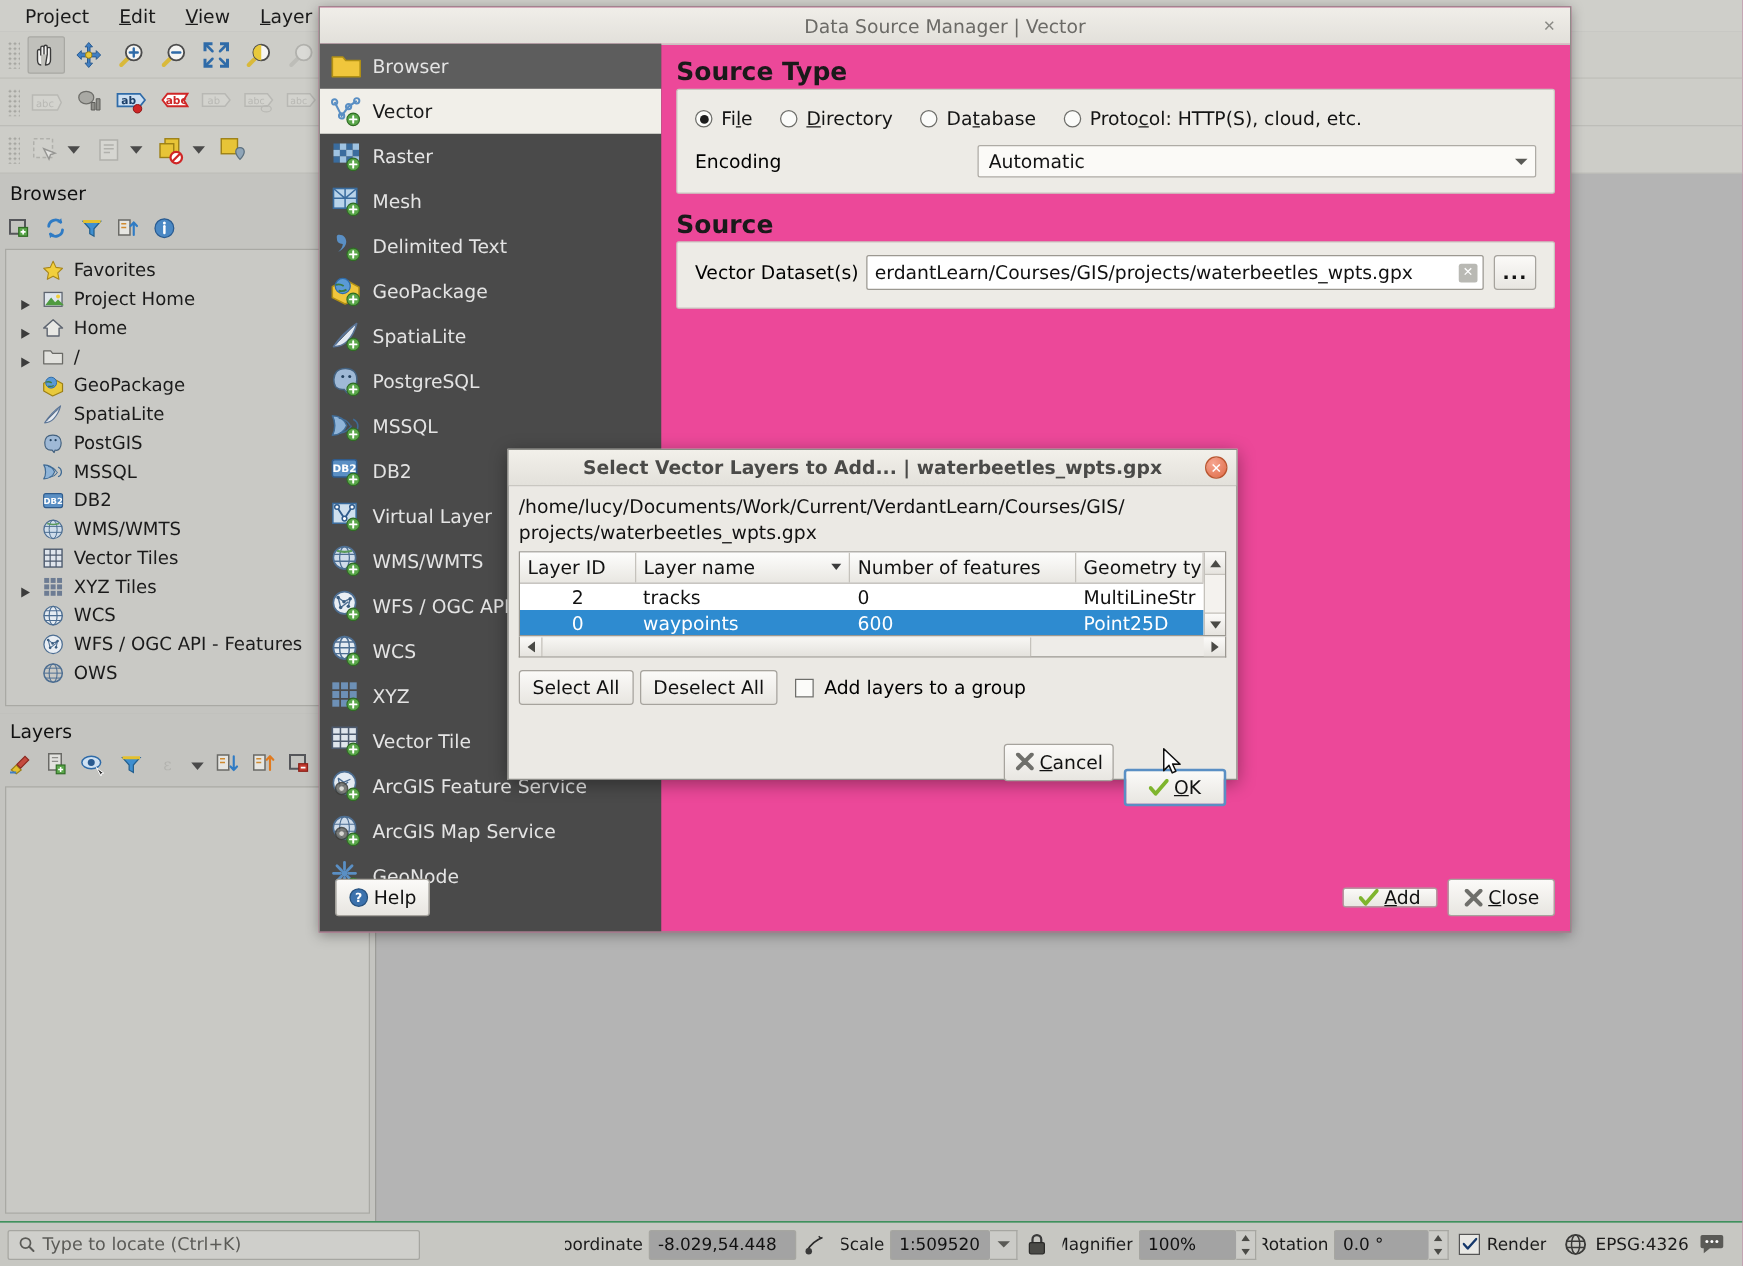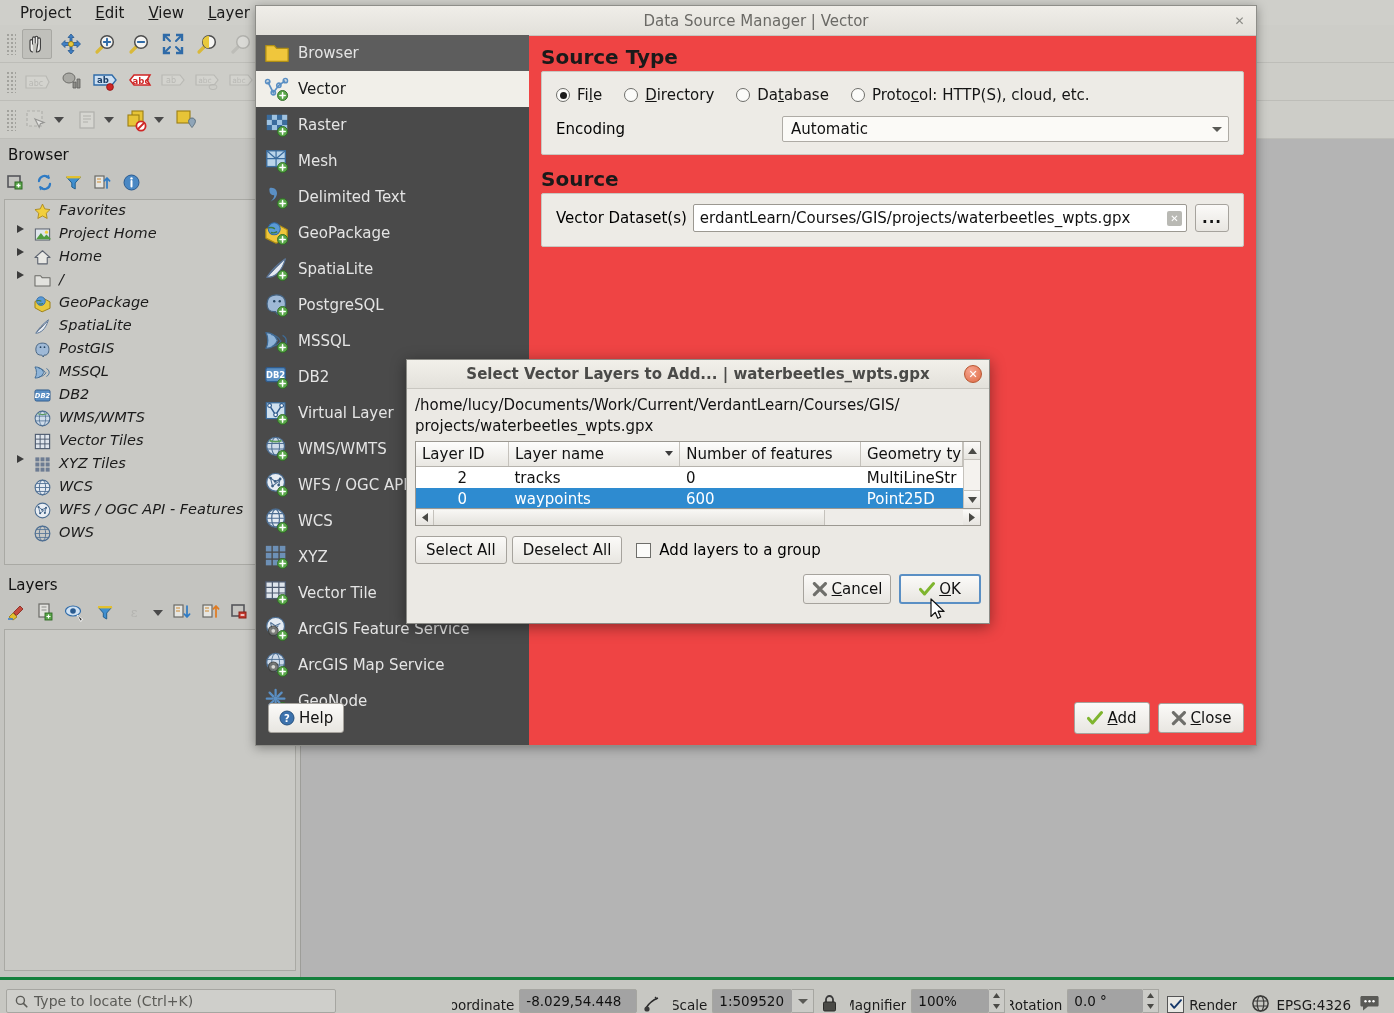--- a/index.html
+++ b/index.html
@@ -63,22 +63,22 @@
   #browser-dock .dock-head { height: 32px; display: flex; align-items: center; }
   #browser-tools {
     height: 26px; display: flex; align-items: center; padding-left: 6px; gap: 10px;
   }
   #browser-tree {
     position: absolute; left: 4px; top: 60px; right: 4px; bottom: 6px;
     background: #c9c9c5; border: 1px solid #a9a9a4; box-sizing: border-box;
     overflow: hidden; padding-top: 2px;
   }
   .tree-row {
-    height: 23px; display: flex; align-items: flex-start; font-size: 14.5px;
-    color: #1b1b1b; padding-left: 4px; white-space: nowrap; font-style: italic;
+    height: 23px; display: flex; align-items: flex-end; font-size: 14.5px;
+    color: #1b1b1b; padding-left: 4px; white-space: nowrap;
   }
   .tw { width: 22px; display: flex; justify-content: center; align-items: center; }
   .arrow-r { width: 0; height: 0; border-top: 4.5px solid transparent;
     border-bottom: 4.5px solid transparent; border-left: 7px solid #3c3c3c; }
   .ticon { width: 22px; height: 18px; margin-right: 6px; display: flex;
     align-items: center; justify-content: center; flex: 0 0 22px; }
 
   #layers-dock {
     position: absolute; left: 0; top: 571px; width: 300px; height: 406px;
     background: #c4c4c0; box-sizing: border-box;
@@ -91,22 +91,22 @@
   }
 
   #map-canvas {
     position: absolute; left: 300px; top: 139px; width: 1094px; height: 838px;
     background: #b4b4b4; border-left: 1px solid #9d9d99; box-sizing: border-box;
   }
 
   
   #statusbar {
     position: absolute; left: 0; bottom: 0; width: 1394px; height: 36px;
-    background: #c7c7c2; border-top: 3px solid #15803d;
-    display: flex; align-items: flex-end; box-sizing: border-box; padding: 0 6px;
+    background: #c7c7c2; border-top: 1px solid #15803d;
+    display: flex; align-items: center; box-sizing: border-box; padding: 0 6px;
   }
   .locate-box {
     width: 330px; height: 24px; background: #cfcfcb; border: 1px solid #a6a6a1;
     border-radius: 2px; display: flex; align-items: center; padding-left: 8px;
     box-sizing: border-box; color: #5b5b57; font-size: 14px; gap: 6px;
   }
   .sb-label { font-size: 13.5px; color: #1b1b1b; margin: 0 5px; white-space: nowrap;
     overflow: hidden; }
   .sb-field {
     height: 24px; background: #a3a3a3; border: 1px solid #a6a6a1; border-radius: 2px;
@@ -121,21 +121,21 @@
   }
   .spin { display: flex; flex-direction: column; width: 16px; height: 24px;
     border: 1px solid #a6a6a1; border-left: none; box-sizing: border-box; background: #cbcbc7; }
   .spin div { flex: 1; display: flex; align-items: center; justify-content: center; }
   .chk-sb { width: 15px; height: 15px; border: 1px solid #555; background: #e8e8e4;
     display: flex; align-items: center; justify-content: center; margin-right: 5px; }
 
   
   #dsm {
     position: absolute; left: 255px; top: 5px; width: 1002px; height: 741px;
-    background: #ef4444; border: 1px solid #8e8e89;
+    background: #ec4899; border: 1px solid #8e8e89;
     box-shadow: 0 2px 10px rgba(0,0,0,.35);
     box-sizing: border-box;
   }
   #dsm-title {
     height: 29px; background: linear-gradient(#f0eee9, #e2e0da);
     border-bottom: 1px solid #c6c4bf;
     display: flex; align-items: center; justify-content: center; position: relative;
     font-size: 15px; color: #6b6a66;
   }
   #dsm-close {
@@ -1122,21 +1122,21 @@
     <div class="btn" style="height:30px;">
       <span style="display:flex;">
         <svg width="16" height="16" viewBox="0 0 16 16">
               <circle cx="8" cy="8" r="7" fill="#3c72ad" stroke="#27527f" stroke-width="1"></circle>
               <text x="8" y="11.8" font-size="10" fill="#fff" text-anchor="middle" font-family="DejaVu Sans" font-weight="bold">?</text>
             </svg>
       </span>
       <span>Help</span>
     </div>
     <div style="flex:1"></div>
-    <div class="btn" style="height:32px; width:76px;">
+    <div class="btn" style="height:16px; width:76px;">
       <span style="display:flex;">
         <svg width="16" height="15" viewBox="0 0 16 15">
               <path d="M1.5 7.4l4 4.6L14.5 1.6" fill="none" stroke="#7fb52e" stroke-width="3" stroke-linecap="round" stroke-linejoin="round"></path>
             </svg>
       </span>
       <span><u>A</u>dd</span>
     </div>
     <div class="btn" style="height:30px; width:86px; margin-left:8px;">
       <span style="display:flex;">
         <svg width="16" height="15" viewBox="0 0 16 15">
@@ -1227,21 +1227,21 @@
 
   <div style="display:flex; align-items:center; justify-content:flex-end; padding:10px 8px 0 8px;">
     <div class="btn" style="height:30px; width:88px;">
       <span style="display:flex;">
         <svg width="16" height="15" viewBox="0 0 16 15">
               <path d="M2.4 1.6l11 11M13.4 1.6l-11 11" stroke="#6f6f6b" stroke-width="3.2" stroke-linecap="round"></path>
             </svg>
       </span>
       <span><u>C</u>ancel</span>
     </div>
-    <div class="btn default" style="height:30px; width:82px; margin-left:8px;">
+    <div class="btn default" style="height:30px; width:82px; margin-left:8px;margin-top:41px;">
       <span style="display:flex;">
         <svg width="16" height="15" viewBox="0 0 16 15">
               <path d="M1.5 7.4l4 4.6L14.5 1.6" fill="none" stroke="#7fb52e" stroke-width="3" stroke-linecap="round" stroke-linejoin="round"></path>
             </svg>
       </span>
       <span><u>O</u>K</span>
     </div>
   </div>
 </div>
 

